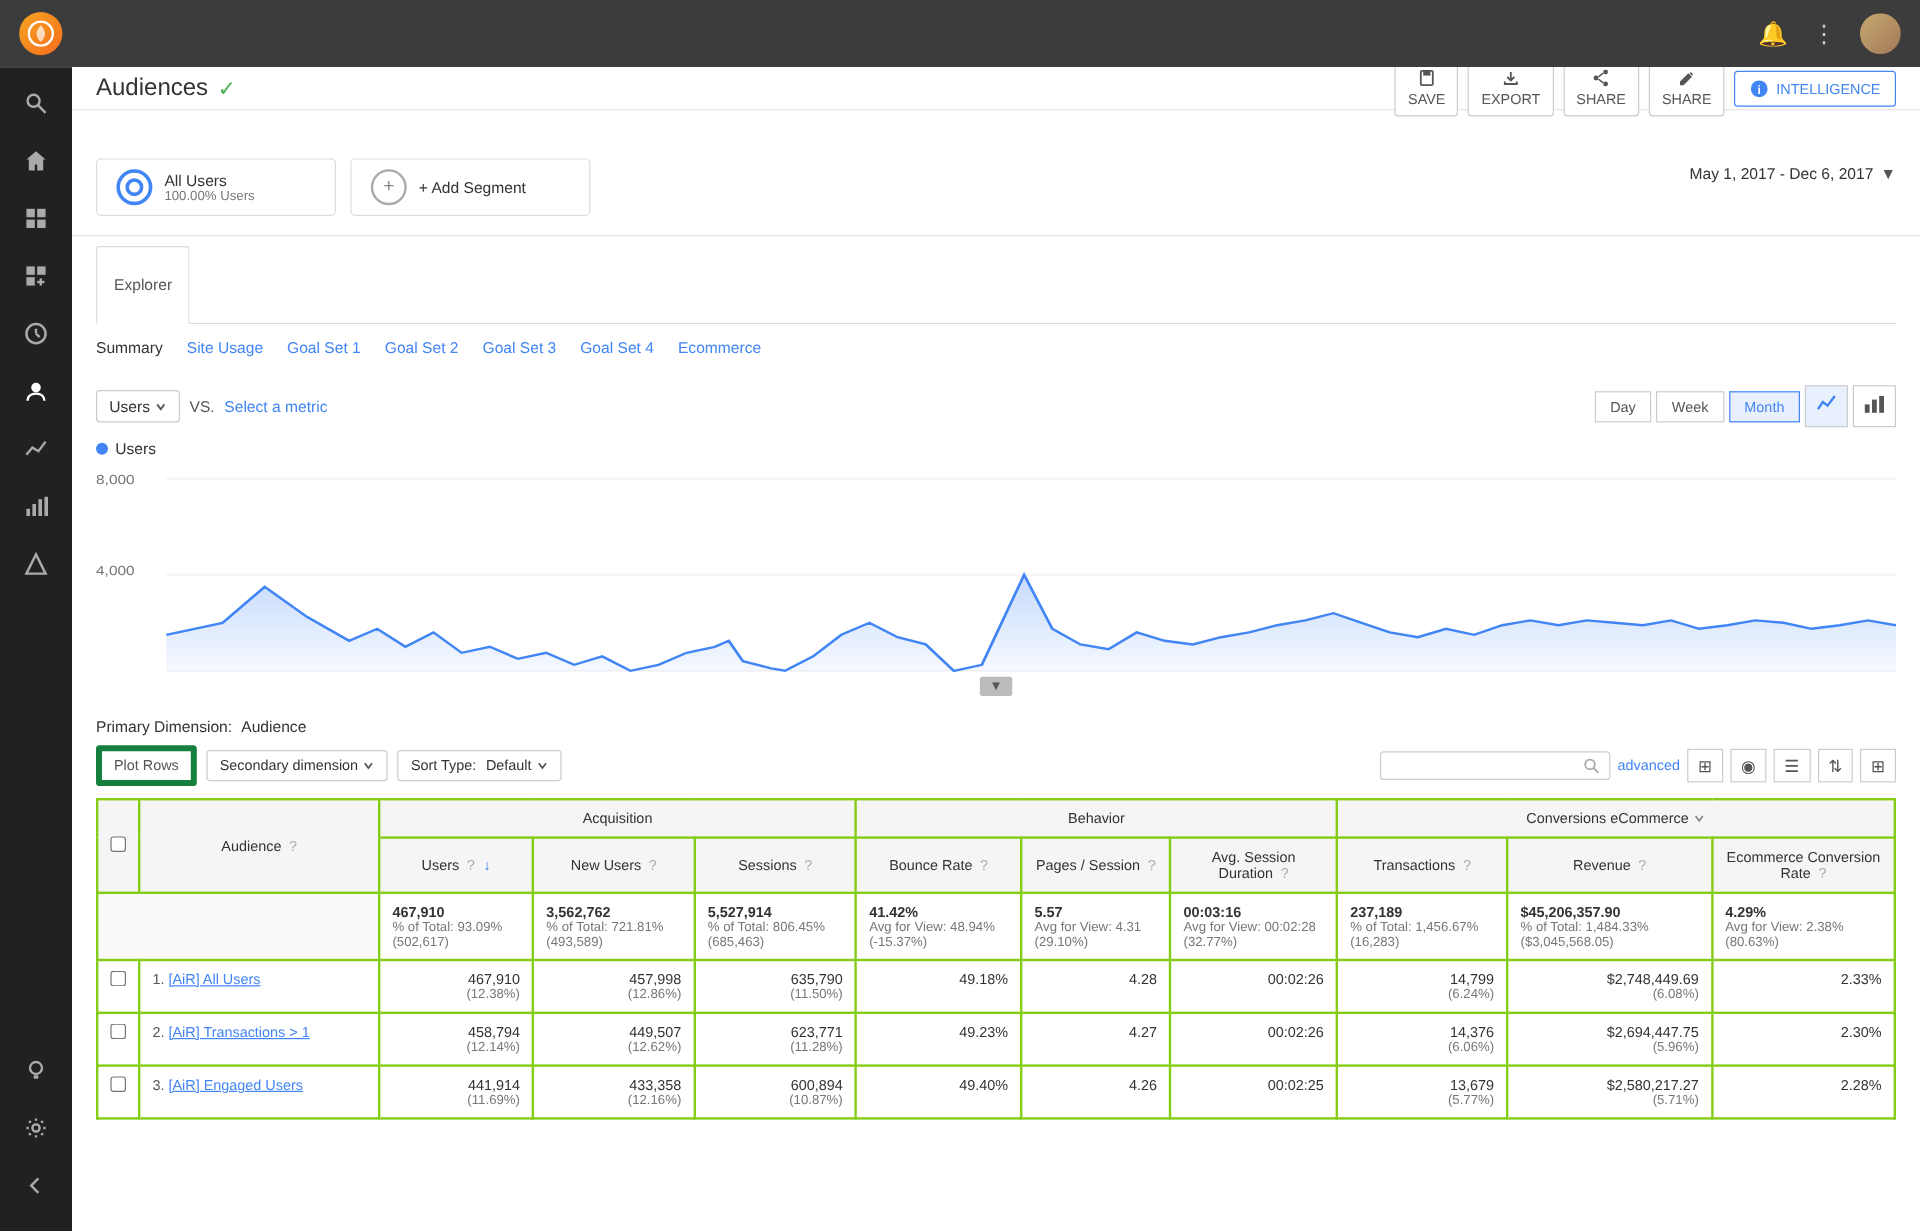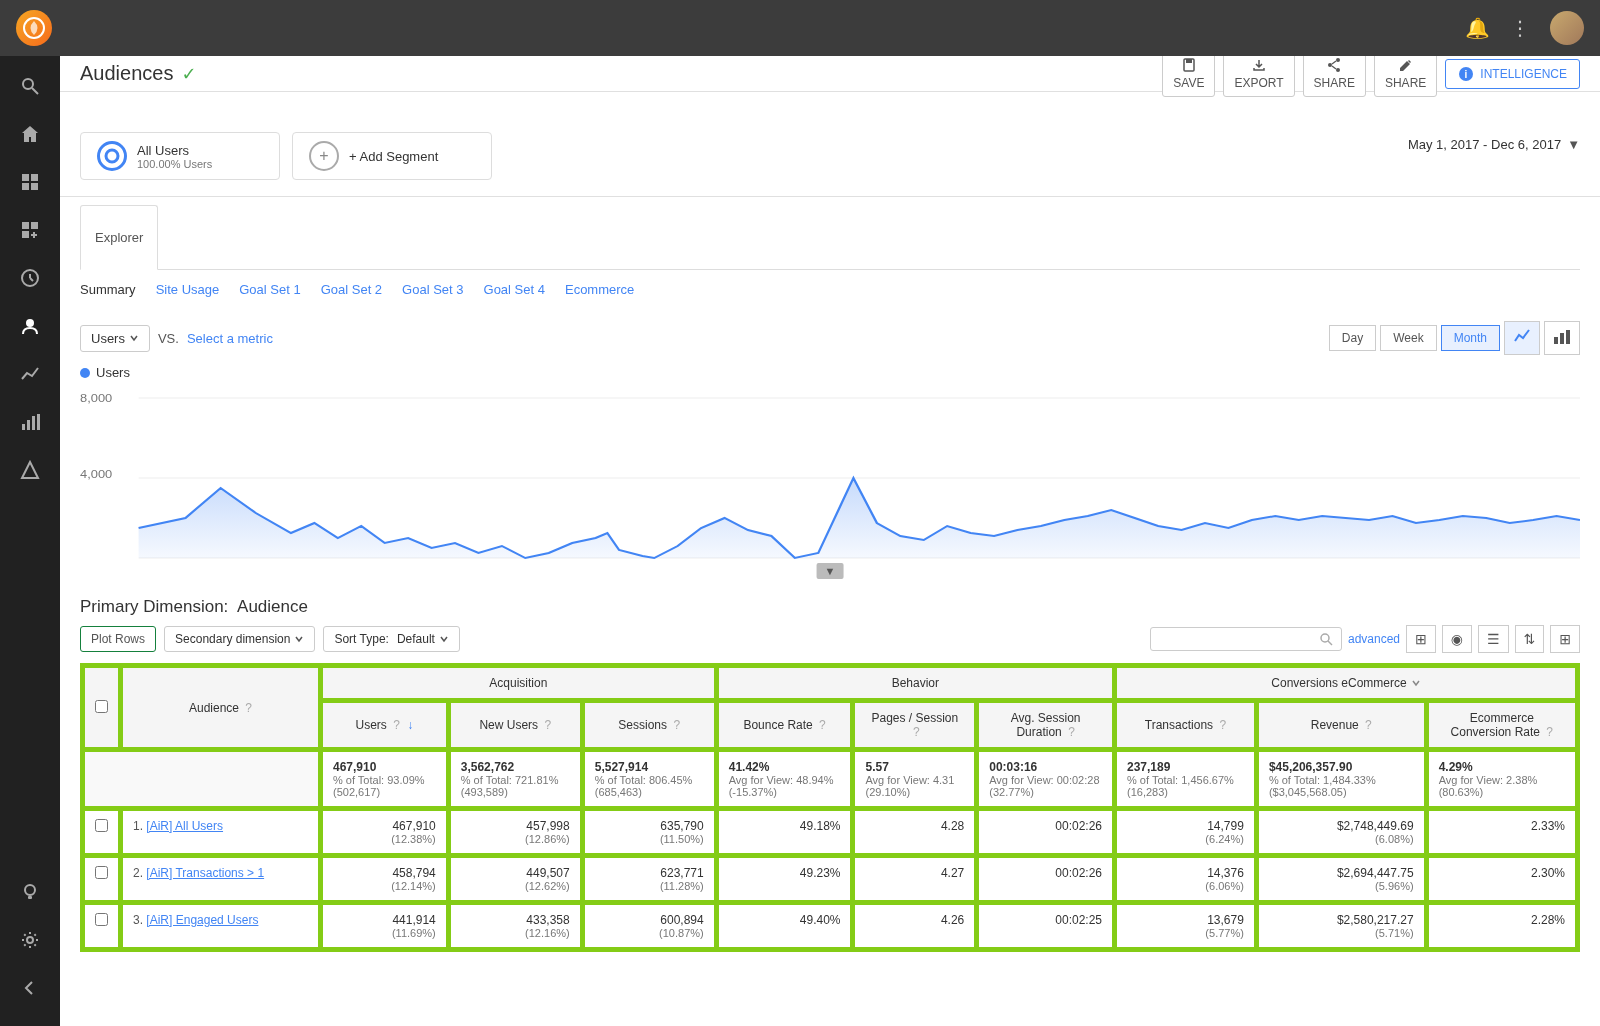--- a/index.html
+++ b/index.html
@@ -177,42 +177,42 @@
     .legend-dot { width: 10px; height: 10px; border-radius: 50%; background: #4285f4; }
     .legend-label { font-size: 13px; color: #333; }
     .chart-svg-wrapper { position: relative; }
 
     
     .table-section { padding: 0 20px 20px 20px; }
     .table-controls { display: flex; align-items: center; justify-content: space-between; margin-bottom: 10px; }
     .table-controls-left { display: flex; align-items: center; gap: 8px; }
     .table-controls-right { display: flex; align-items: center; gap: 6px; }
     .plot-rows-btn {
-      padding: 5px 10px; border: 1px solid #15803d; border-radius: 3px;
+      padding: 5px 10px; border: 5px solid #15803d; border-radius: 3px;
       background: white; font-size: 12px; color: #555; cursor: pointer;
     }
     .dim-dropdown, .sort-dropdown {
       display: flex; align-items: center; gap: 4px;
       padding: 5px 10px; border: 1px solid #ccc; border-radius: 3px;
       background: white; font-size: 12px; color: #333; cursor: pointer;
     }
     .search-box {
       display: flex; align-items: center;
       border: 1px solid #ccc; border-radius: 3px; padding: 4px 8px;
     }
     .search-box input { border: none; outline: none; font-size: 12px; width: 160px; }
     .advanced-link { color: #4285f4; font-size: 12px; cursor: pointer; }
     .view-btn {
       padding: 5px 8px; border: 1px solid #ccc; background: white;
       cursor: pointer; font-size: 14px; color: #555;
     }
 
     
     .data-table { width: 100%; border-collapse: collapse; font-size: 12px; }
-    .data-table th, .data-table td { border: 5px solid #84cc16; padding: 8px 10px; }
+    .data-table th, .data-table td { border: 2px solid #84cc16; padding: 8px 10px; }
     .data-table thead th { background: #f5f5f5; font-weight: 500; text-align: center; color: #333; }
     .data-table tbody td { text-align: right; vertical-align: top; }
     .data-table tbody td:first-child { text-align: center; }
     .data-table tbody td:nth-child(2) { text-align: left; }
     .total-row td { background: #fff; }
     .link-cell { color: #4285f4; cursor: pointer; }
     .sub-text { display: block; font-size: 11px; color: #777; }
     .sort-indicator { color: #4285f4; margin-left: 4px; }
     .help-icon { color: #aaa; margin-left: 3px; cursor: pointer; }
     th.audience-col { text-align: left; min-width: 200px; }
@@ -479,21 +479,21 @@
           <text x="1020" y="195" font-size="11" fill="#777" text-anchor="middle">November 2017</text>
           <text x="1200" y="195" font-size="11" fill="#777" text-anchor="middle">December 2017</text>
         </svg>
         
         <div style="position:absolute; bottom:-8px; left:50%; transform:translateX(-50%); background:#bbb; border-radius:2px; padding:2px 8px; cursor:pointer; font-size:11px; color:#555;">▼</div>
       </div>
     </div>
 
     <div class="table-section">
 
-      <div style="padding:16px 0 8px 0; font-size:17px; color:#333;">
+      <div style="padding:16px 0 8px 0; font-size:13px; color:#333;">
         <span>Primary Dimension:</span>
         <span style="font-weight:500; margin-left:4px;">Audience</span>
       </div>
 
       <div class="table-controls">
         <div class="table-controls-left">
           <button class="plot-rows-btn">Plot Rows</button>
           <div class="dim-dropdown">
             <span>Secondary dimension</span>
             <svg width="10" height="10" viewBox="0 0 10 10">

